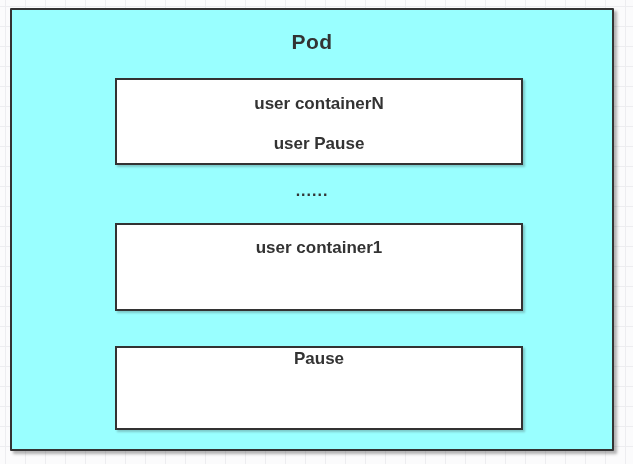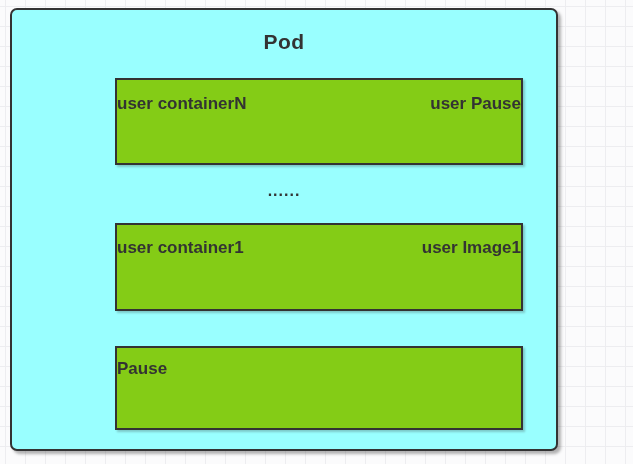--- a/index.html
+++ b/index.html
@@ -21,59 +21,60 @@
       linear-gradient(to right, #ededf0 1px, transparent 1px),
       linear-gradient(to bottom, #ededf0 1px, transparent 1px);
     background-size: 20px 20px;
     background-position: 5px 6px;
   }
 
   .pod {
     position: absolute;
     left: 10px;
     top: 8px;
-    width: 548px;
+    width: 604px;
     height: 443px;
     background: #99ffff;
     border: 2px solid #333333;
-    border-radius: 7px;
+    border-radius: 1px;
     box-shadow: 3px 3px 3px rgba(40, 40, 40, 0.35);
   }
 
   .pod-title {
     position: absolute;
     top: 20px;
     left: 0;
     width: 100%;
     text-align: center;
     font-size: 21px;
     font-weight: bold;
     color: #333333;
     letter-spacing: 0.5px;
   }
 
   .cbox {
     position: absolute;
     left: 103px;
     width: 408px;
-    background: #84cc16;
+    background: #ffffff;
     border: 2px solid #333333;
     box-shadow: 2px 2px 2px rgba(40, 40, 40, 0.25);
     display: flex;
+    flex-direction: column;
     justify-content: space-between;
     text-align: center;
     font-size: 17px;
     font-weight: bold;
     color: #333333;
   }
   .cbox .line { line-height: 21px; }
 
   .box-n     { top: 68px;  height: 87px; padding: 13px 0 9px; }
-  .box-1     { top: 213px; height: 88px; padding: 12px 0 22px; }
-  .box-pause { top: 336px; height: 84px; padding: 10px 0 10px; }
+  .box-1     { top: 213px; height: 88px; padding: 12px 0 11px; }
+  .box-pause { top: 336px; height: 84px; padding: 0 0 10px; }
 
   .ellipsis {
     position: absolute;
     top: 172px;
     left: 0;
     width: 100%;
     text-align: center;
     font-size: 16px;
     font-weight: bold;
     color: #333333;
@@ -91,21 +92,20 @@
 
     <div class="cbox box-n">
       <div class="line">user containerN</div>
       <div class="line">user Pause</div>
     </div>
 
     <div class="ellipsis">......</div>
 
     <div class="cbox box-1">
       <div class="line">user container1</div>
-      <div class="line">user Image1</div>
     </div>
 
     <div class="cbox box-pause">
       <div class="line">Pause</div>
     </div>
 
   </div>
 </div>
 
 </body></html>

